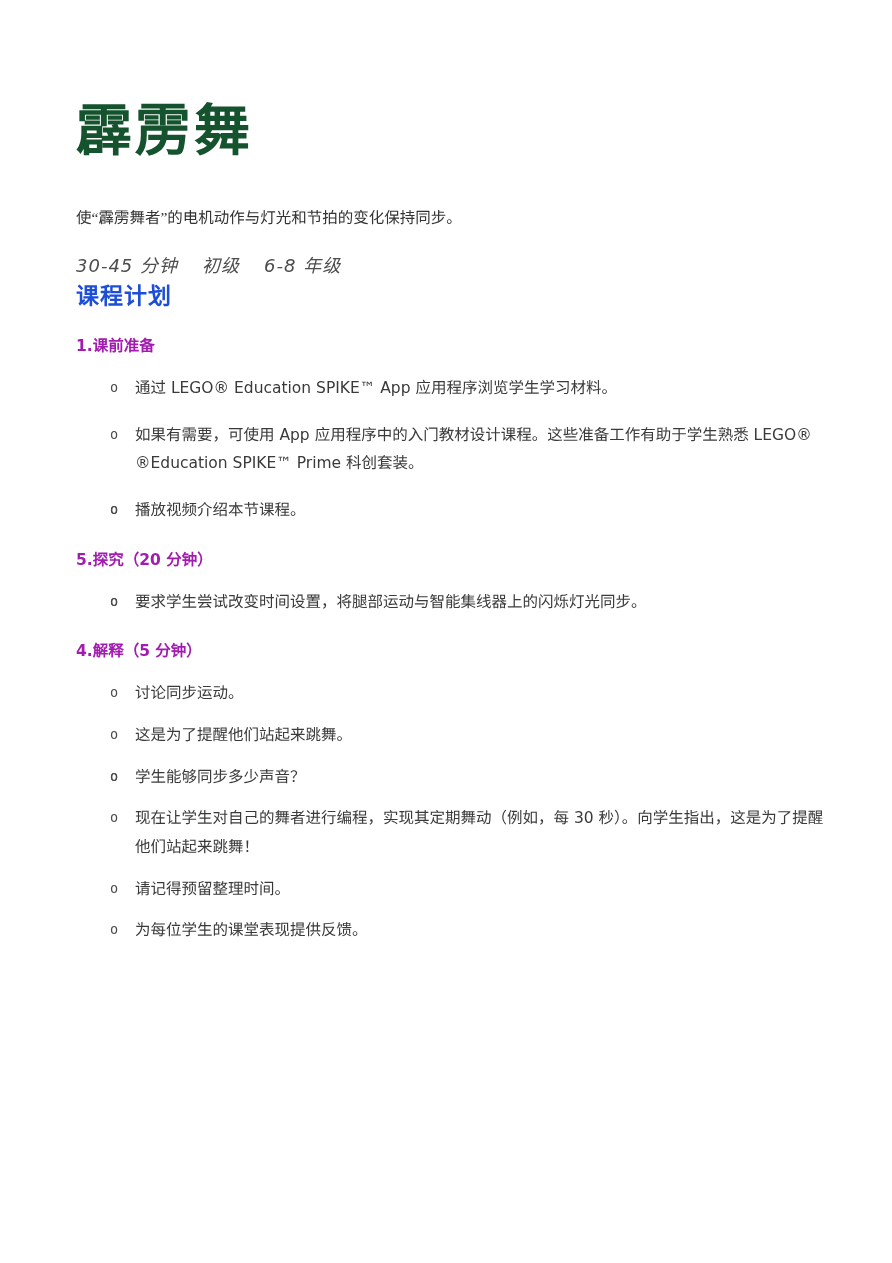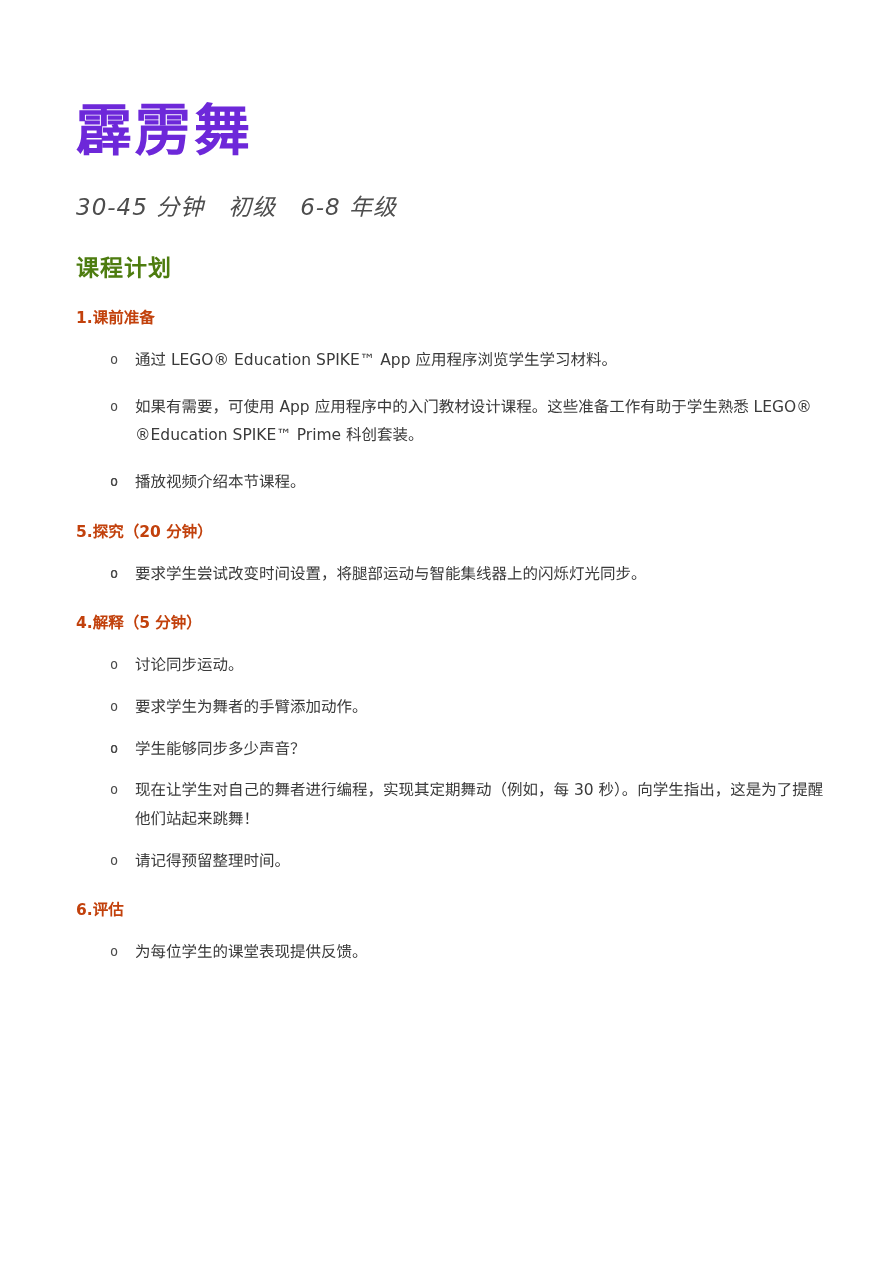--- a/index.html
+++ b/index.html
@@ -15,56 +15,55 @@
     height: 1263px;
     padding: 0 58px 0 76px;
     background: #ffffff;
   }
   
   .doc-title {
     padding-top: 96px;
     font-size: 56px;
     line-height: 1.25;
     font-weight: 700;
-    color: #6d28d9;
+    color: #14532d;
     letter-spacing: 3px;
     font-family: "Liberation Serif", "DejaVu Serif", serif;
   }
   
   .doc-desc {
     margin-top: 42px;
     font-size: 15.5px;
     line-height: 1.35;
     color: #333333;
   }
   
   .doc-meta {
     margin-top: 22px;
-    font-size: 23px;
+    font-size: 18px;
     font-style: italic;
     color: #4d4d4d;
     letter-spacing: 1px;
     font-family: "DejaVu Sans", "Liberation Serif", sans-serif;
   }
   .doc-meta .meta-item { margin-right: 24px; }
   
   .h2 {
-    margin-top: 27px;
     font-size: 23px;
     font-weight: 700;
-    color: #4d7c0f;
+    color: #1d4ed8;
     letter-spacing: 1px;
   }
   
   .step-label {
     margin-top: 22px;
     margin-bottom: 19px;
     font-size: 15.5px;
     font-weight: 700;
-    color: #c2410c;
+    color: #a21caf;
     font-family: "DejaVu Sans", "Liberation Serif", serif;
   }
   
   ul.bullets { list-style: none; }
   ul.bullets li {
     position: relative;
     padding-left: 59px;
     margin-bottom: 13px;
     font-size: 15.5px;
     line-height: 1.85;
@@ -81,20 +80,21 @@
     font-family: "DejaVu Sans Mono", monospace;
   }
 </style>
 </head>
 <body>
 
 <div class="page">
 
   <h1 class="doc-title">霹雳舞</h1>
 
+  <p class="doc-desc">使“霹雳舞者”的电机动作与灯光和节拍的变化保持同步。</p>
 
   <p class="doc-meta"><span class="meta-item">30-45 分钟</span><span class="meta-item">初级</span><span class="meta-item">6-8 年级</span></p>
 
   <h2 class="h2">课程计划</h2>
 
   <h3 class="step-label">1.课前准备</h3>
   <ul class="bullets spread">
     <li><span class="marker">o</span><span>通过 LEGO® Education SPIKE™ App 应用程序浏览学生学习材料。</span></li>
     <li><span class="marker">o</span><span>如果有需要，可使用 App 应用程序中的入门教材设计课程。这些准备工作有助于学生熟悉 LEGO® ®Education SPIKE™ Prime 科创套装。</span></li>
   </ul>
@@ -106,29 +106,28 @@
 
   <h3 class="step-label">5.探究（20 分钟）</h3>
   <ul class="bullets spread">
     <li><span class="marker">o</span></li>
     <li><span class="marker">o</span><span>要求学生尝试改变时间设置，将腿部运动与智能集线器上的闪烁灯光同步。</span></li>
   </ul>
 
   <h3 class="step-label">4.解释（5 分钟）</h3>
   <ul class="bullets">
     <li><span class="marker">o</span><span>讨论同步运动。</span></li>
-    <li><span class="marker">o</span><span>要求学生为舞者的手臂添加动作。</span></li>
+    <li><span class="marker">o</span><span>这是为了提醒他们站起来跳舞。</span></li>
   </ul>
 
   <ul class="bullets">
     <li><span class="marker">o</span></li>
     <li><span class="marker">o</span><span>学生能够同步多少声音？</span></li>
     <li><span class="marker">o</span><span>现在让学生对自己的舞者进行编程，实现其定期舞动（例如，每 30 秒）。向学生指出，这是为了提醒他们站起来跳舞！</span></li>
     <li><span class="marker">o</span><span>请记得预留整理时间。</span></li>
   </ul>
 
-  <h3 class="step-label">6.评估</h3>
   <ul class="bullets">
     <li><span class="marker">o</span><span>为每位学生的课堂表现提供反馈。</span></li>
 
   </ul>
 
 </div>
 
 </body></html>

